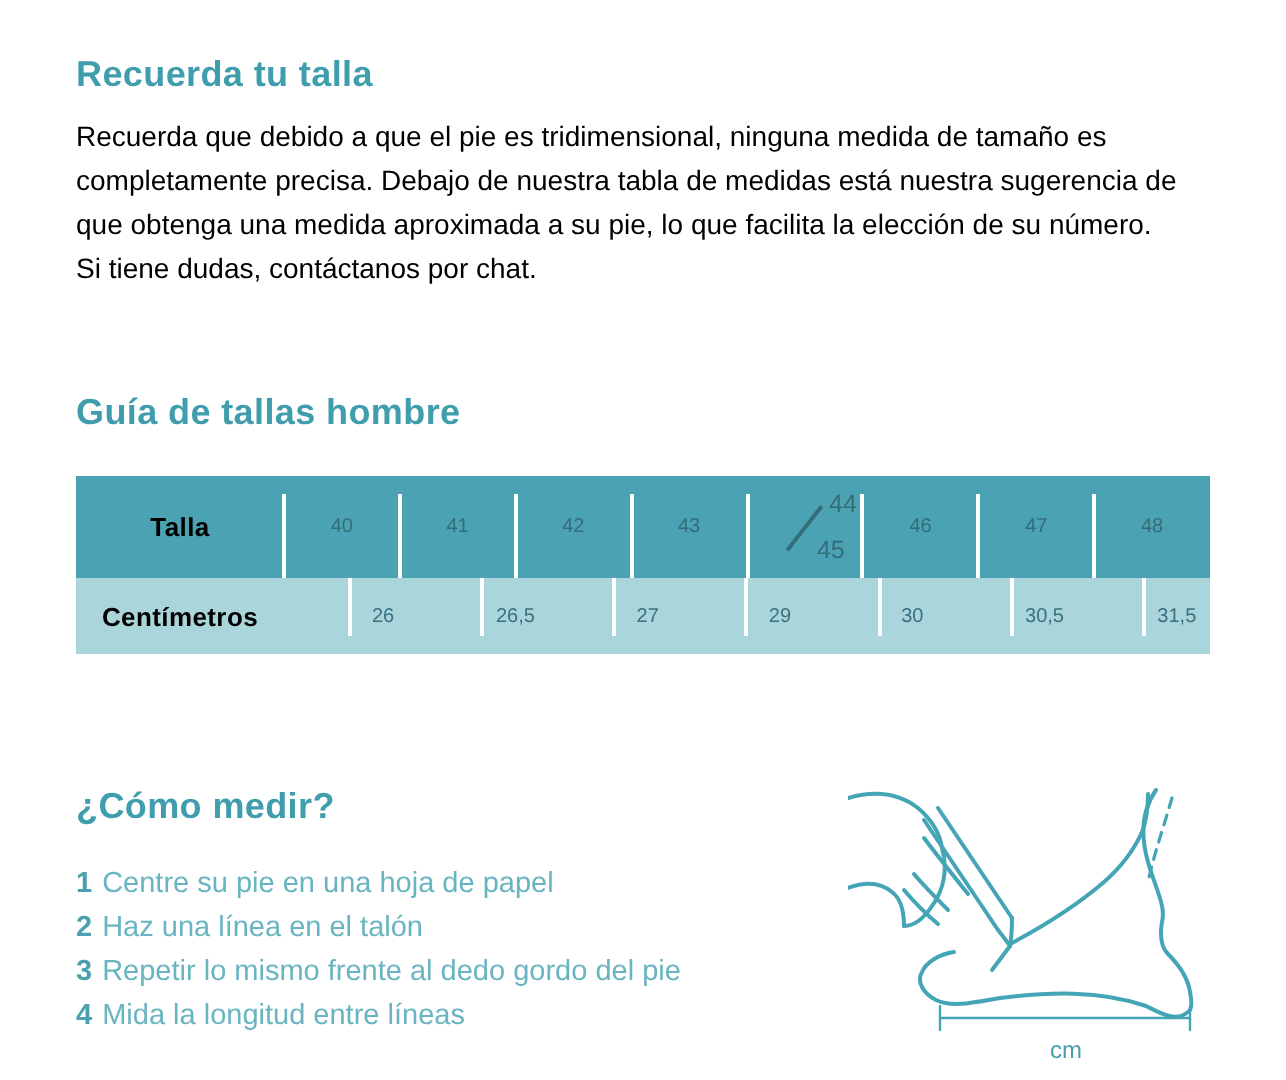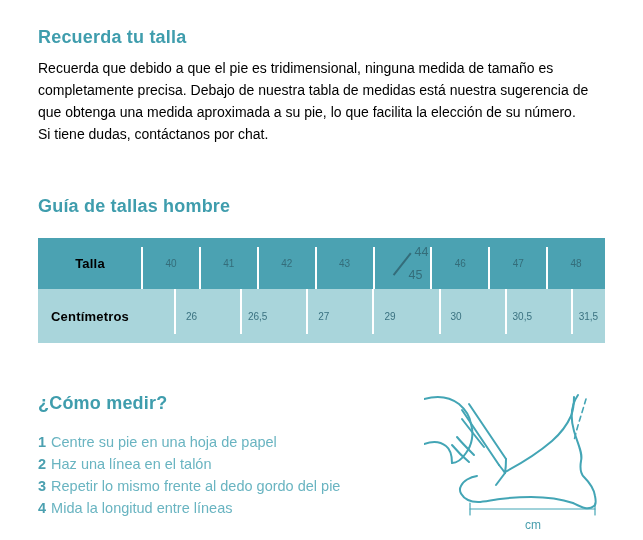--- a/index.html
+++ b/index.html
@@ -39,21 +39,21 @@
 
   
   .size-table {
     position: absolute;
     left: 38px;
     top: 238px;
     width: 567px;
   }
   .trow { display: flex; width: 100%; }
   .trow.hdr { background: #4ba2b2; height: 51px; }
-  .trow.val { background: #a9d5db; height: 54px; }
+  .trow.val { background: #a9d5db; height: 38px; }
 
   .tcell {
     position: relative;
     flex: 1;
     display: flex;
     align-items: center;
     justify-content: center;
     font-size: 10px;
   }
   .tcell.label {

